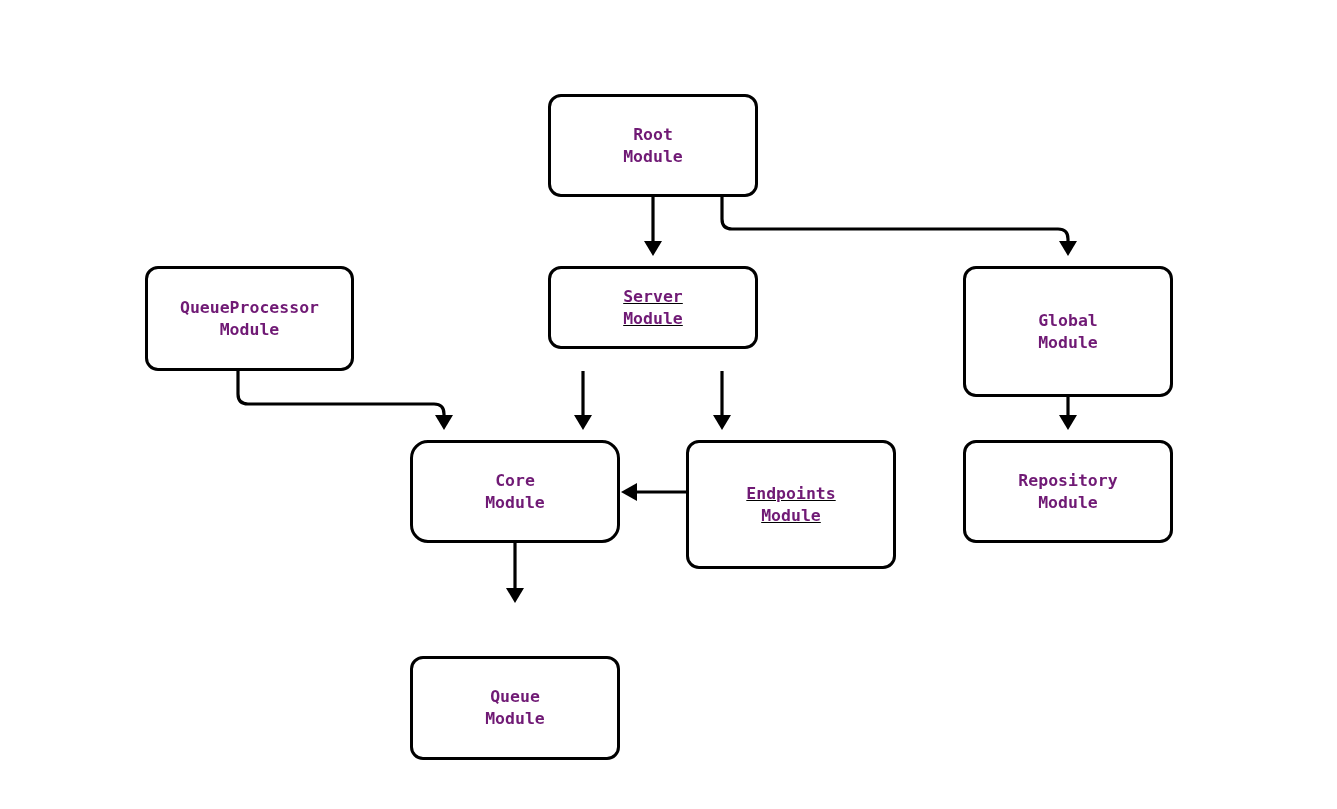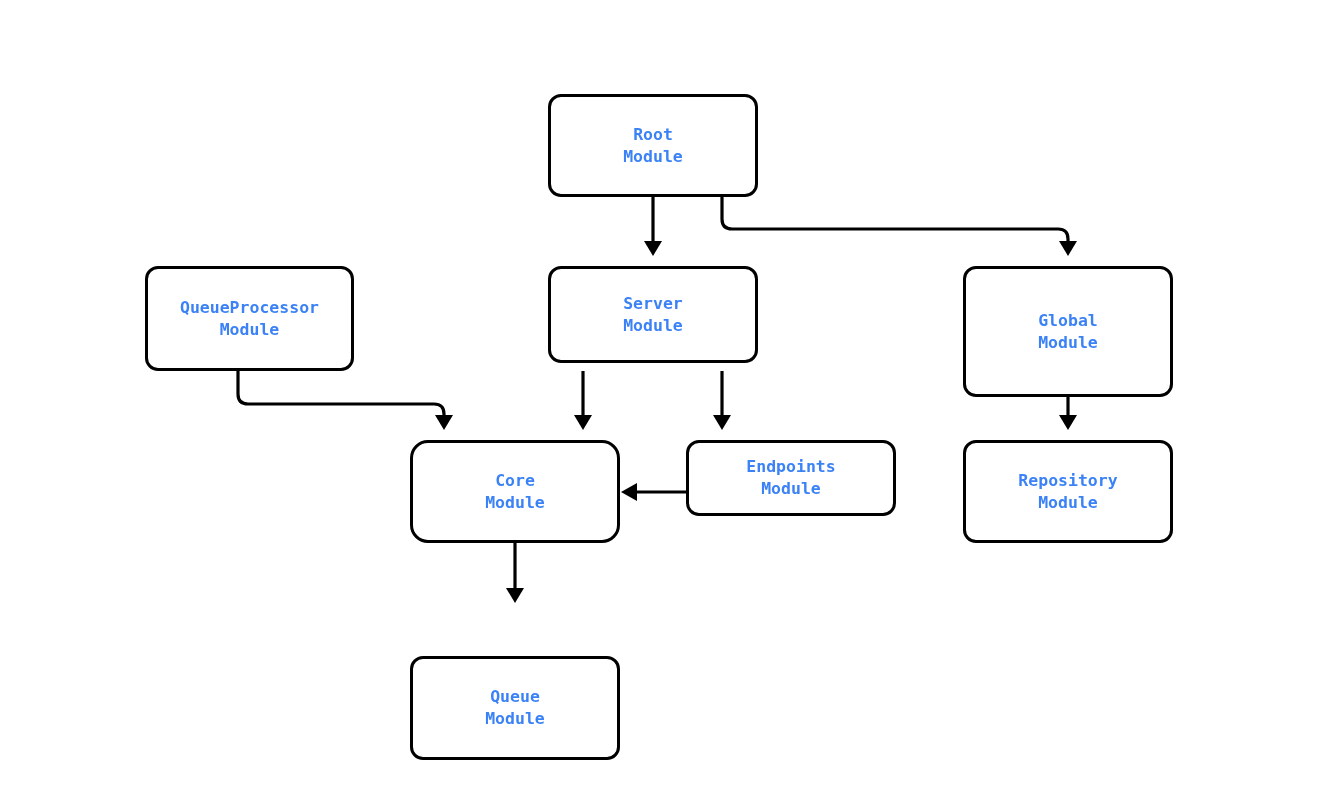--- a/index.html
+++ b/index.html
@@ -34,21 +34,21 @@
     flex-direction: column;
     align-items: center;
     justify-content: center;
     z-index: 2;
   }
   .node-line {
     font-family: "DejaVu Sans Mono", monospace;
     font-size: 16.5px;
     font-weight: 700;
     line-height: 22px;
-    color: #3b82f6;
+    color: #701a75;
     white-space: pre;
     letter-spacing: 0px;
   }
 </style>
 </head>
 <body>
 
 <div id="diagram-canvas">
 
   <svg id="edge-layer" viewBox="0 0 1337 809" xmlns="http://www.w3.org/2000/svg">
@@ -102,36 +102,36 @@
   <div class="node" style="left:548px; top:94px; width:210px; height:103px;">
     <div class="node-line">Root</div>
     <div class="node-line">Module</div>
   </div>
 
   <div class="node" style="left:145px; top:266px; width:209px; height:105px;">
     <div class="node-line">QueueProcessor</div>
     <div class="node-line">Module</div>
   </div>
 
-  <div class="node" style="left:548px; top:266px; width:210px; height:97px;">
+  <div class="node" style="left:548px; top:266px; width:210px; height:83px;text-decoration:underline;">
     <div class="node-line">Server</div>
     <div class="node-line">Module</div>
   </div>
 
   <div class="node" style="left:963px; top:266px; width:210px; height:131px;">
     <div class="node-line">Global</div>
     <div class="node-line">Module</div>
   </div>
 
   <div class="node" style="left:410px; top:440px; width:210px; height:103px;border-radius:18px;">
     <div class="node-line">Core</div>
     <div class="node-line">Module</div>
   </div>
 
-  <div class="node" style="left:686px; top:440px; width:210px; height:76px;">
+  <div class="node" style="left:686px; top:440px; width:210px; height:129px;text-decoration:underline;">
     <div class="node-line">Endpoints</div>
     <div class="node-line">Module</div>
   </div>
 
   <div class="node" style="left:963px; top:440px; width:210px; height:103px;">
     <div class="node-line">Repository</div>
     <div class="node-line">Module</div>
   </div>
 
   <div class="node" style="left:410px; top:613px; width:210px; height:104px;margin-top:43px;">

